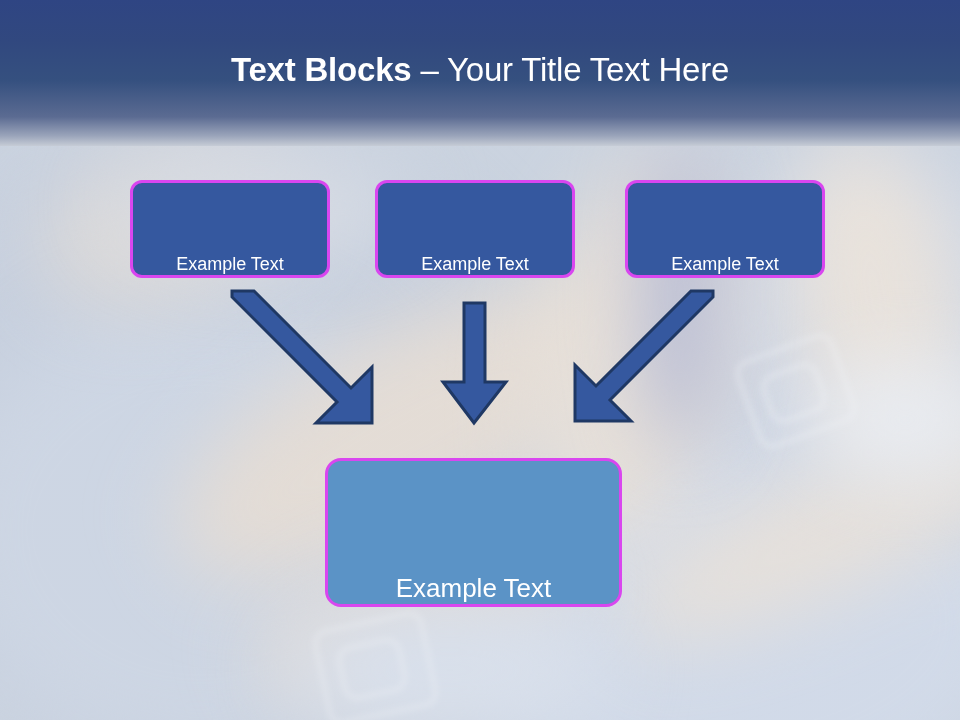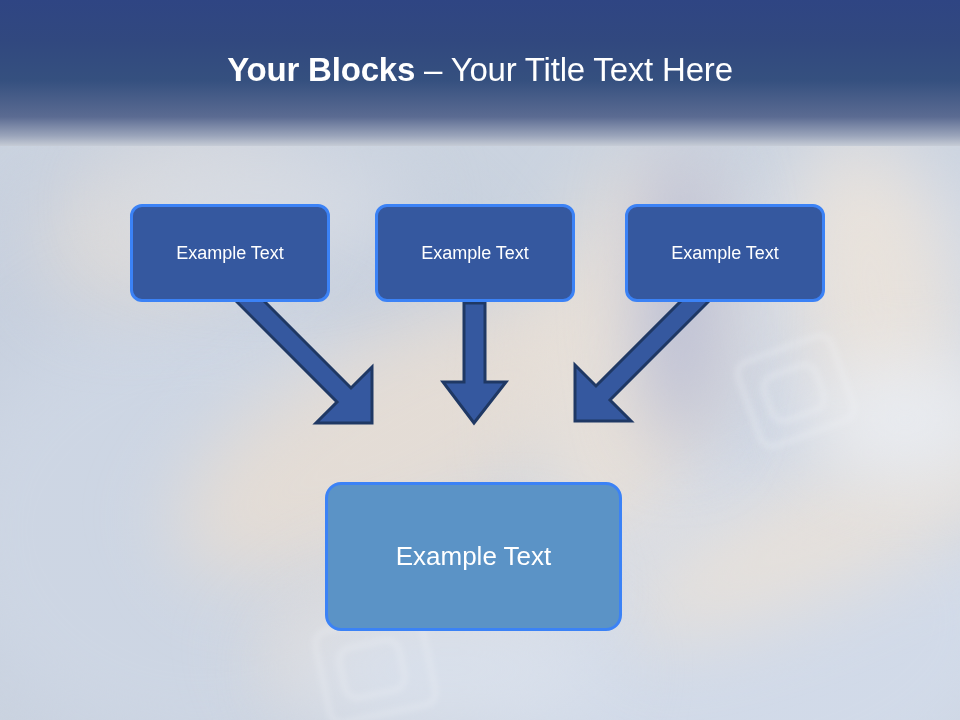--- a/index.html
+++ b/index.html
@@ -179,28 +179,27 @@
     font-weight: bold;
   }
   .title-text .light {
     font-weight: normal;
   }
 
   
   .node {
     position: absolute;
     box-sizing: border-box;
-    border: 3px solid #3b82f6;
+    border: 3px solid #d946ef;
     border-radius: 12px;
     display: flex;
-    align-items: center;
+    align-items: flex-end;
     justify-content: center;
     color: #ffffff;
     text-align: center;
-    margin-top: 24px;
   }
   .node-top {
     width: 200px;
     height: 98px;
     background: #35589f;
     font-size: 18px;
   }
   #node-a { left: 130px; top: 180px; }
   #node-b { left: 375px; top: 180px; }
   #node-c { left: 625px; top: 180px; }
@@ -247,21 +246,21 @@
     <div class="blob b-hi-3"></div>
     <div class="b-stroke s-1"></div>
     <div class="b-stroke s-2"></div>
     <div class="b-stroke s-3"></div>
     <div class="b-stroke s-4"></div>
     <div class="bg-veil"></div>
   </div>
 
   <div class="title-band">
     <div class="title-text">
-      <span class="bold">Your Blocks</span><span class="light"> – </span><span class="light">Your Title Text Here</span>
+      <span class="bold">Text Blocks</span><span class="light"> – </span><span class="light">Your Title Text Here</span>
     </div>
   </div>
 
   <svg class="arrows" width="960" height="720" viewBox="0 0 960 720">
 
     <polygon fill="#35589f" stroke="#1f3864" stroke-width="3" stroke-linejoin="miter" points="232,291 254,291 351,388 372,367 372,423 316,423 337,402 232,297"></polygon>
 
     <polygon fill="#35589f" stroke="#1f3864" stroke-width="3" stroke-linejoin="miter" points="464,303 485,303 485,382 506,382 474,423 443,382 464,382"></polygon>
 
     <polygon fill="#35589f" stroke="#1f3864" stroke-width="3" stroke-linejoin="miter" points="713,291 691,291 596,386 575,365 575,421 631,421 610,400 713,297"></polygon>

